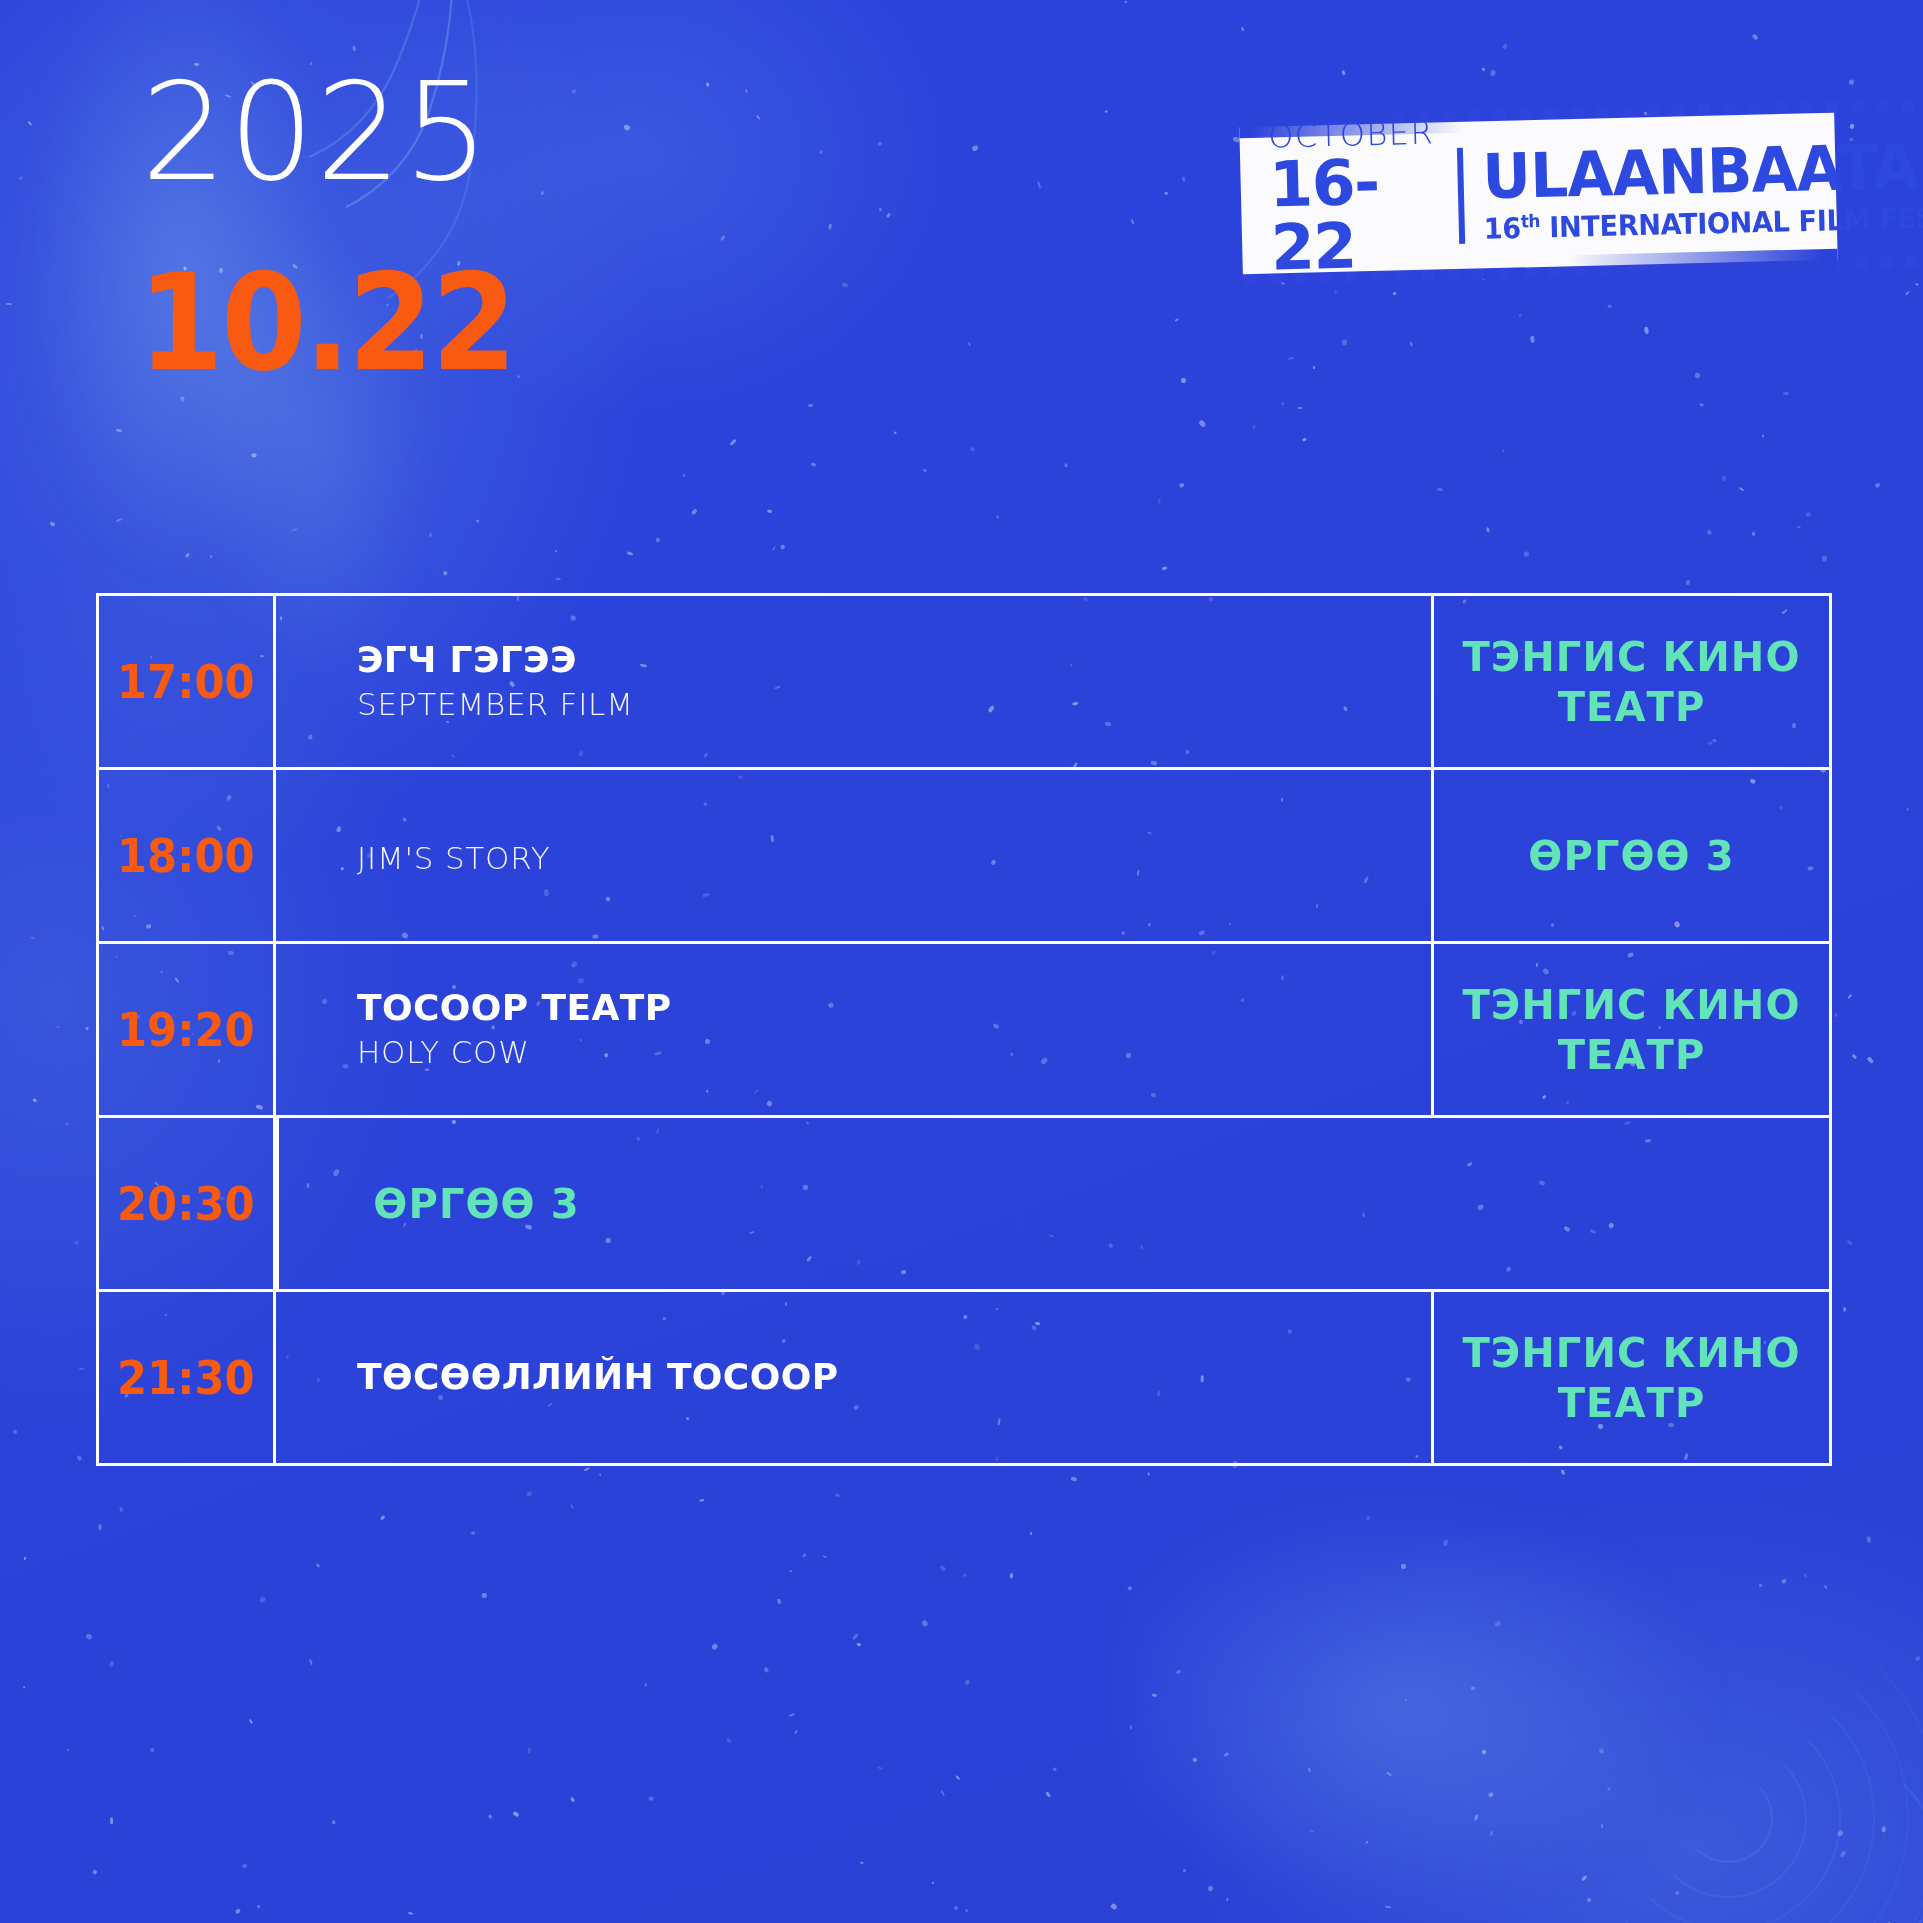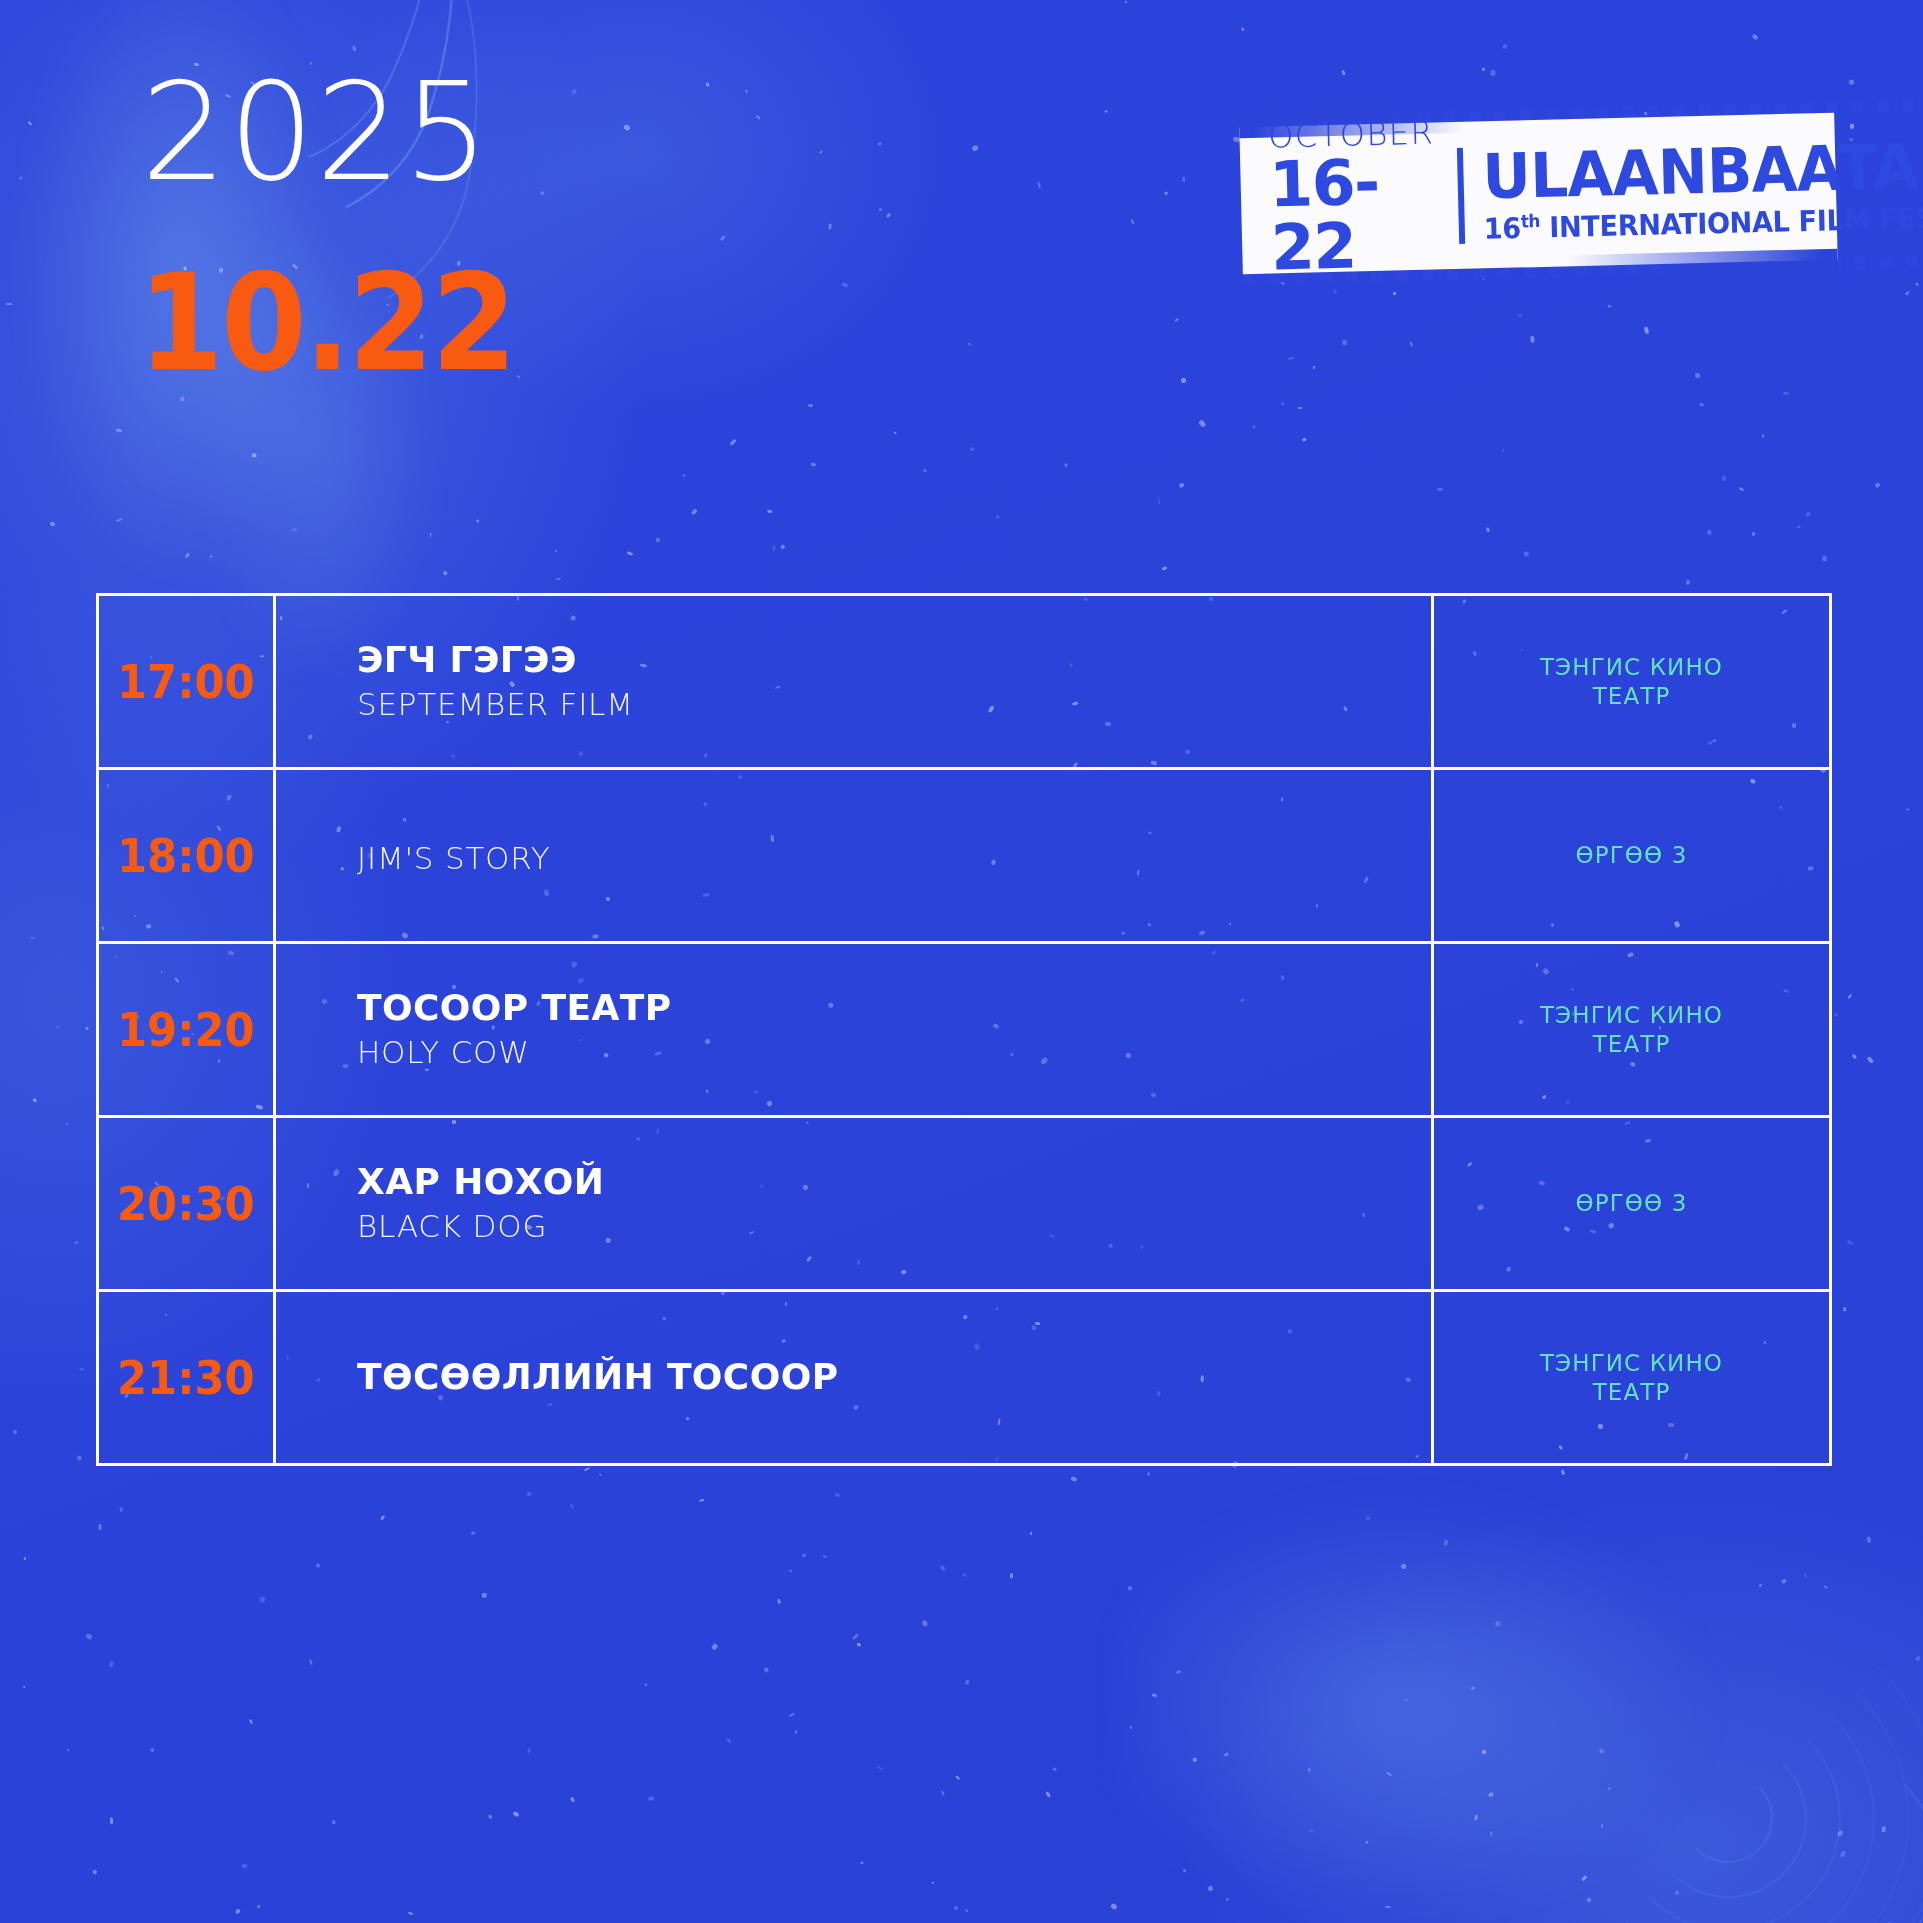--- a/index.html
+++ b/index.html
@@ -175,21 +175,21 @@
     letter-spacing:0.8px; line-height:1.2; margin-top:6px;
     font-family:"DejaVu Sans", sans-serif;
   }
   .cell-venue {
     width:398px; flex:0 0 398px;
     border-left:3px solid #ffffff;
     display:flex; align-items:center; justify-content:center;
     text-align:center;
   }
   .venue-text {
-    font-size:23px; font-weight:400; color:#62e3b8;
+    font-size:40px; font-weight:700; color:#62e3b8;
     letter-spacing:1.1px; line-height:1.25;
     font-family:"DejaVu Sans", sans-serif;
     white-space:pre-line;
   }
 </style>
 </head>
 <body>
 
 <div id="poster">
 
@@ -753,24 +753,20 @@
         </div>
         <div class="cell-venue">
           <span class="venue-text">ТЭНГИС КИНО
 ТЕАТР</span>
         </div>
       </div>
       <div class="row">
         <div class="cell-time">
           <span class="time-text">20:30</span>
         </div>
-        <div class="cell-film">
-          <div class="film-mn">ХАР НОХОЙ</div>
-          <div class="film-en">BLACK DOG</div>
-        </div>
         <div class="cell-venue">
           <span class="venue-text">ӨРГӨӨ 3</span>
         </div>
       </div>
       <div class="row">
         <div class="cell-time">
           <span class="time-text">21:30</span>
         </div>
         <div class="cell-film">
           <div class="film-mn">ТӨСӨӨЛЛИЙН ТОСООР</div>

